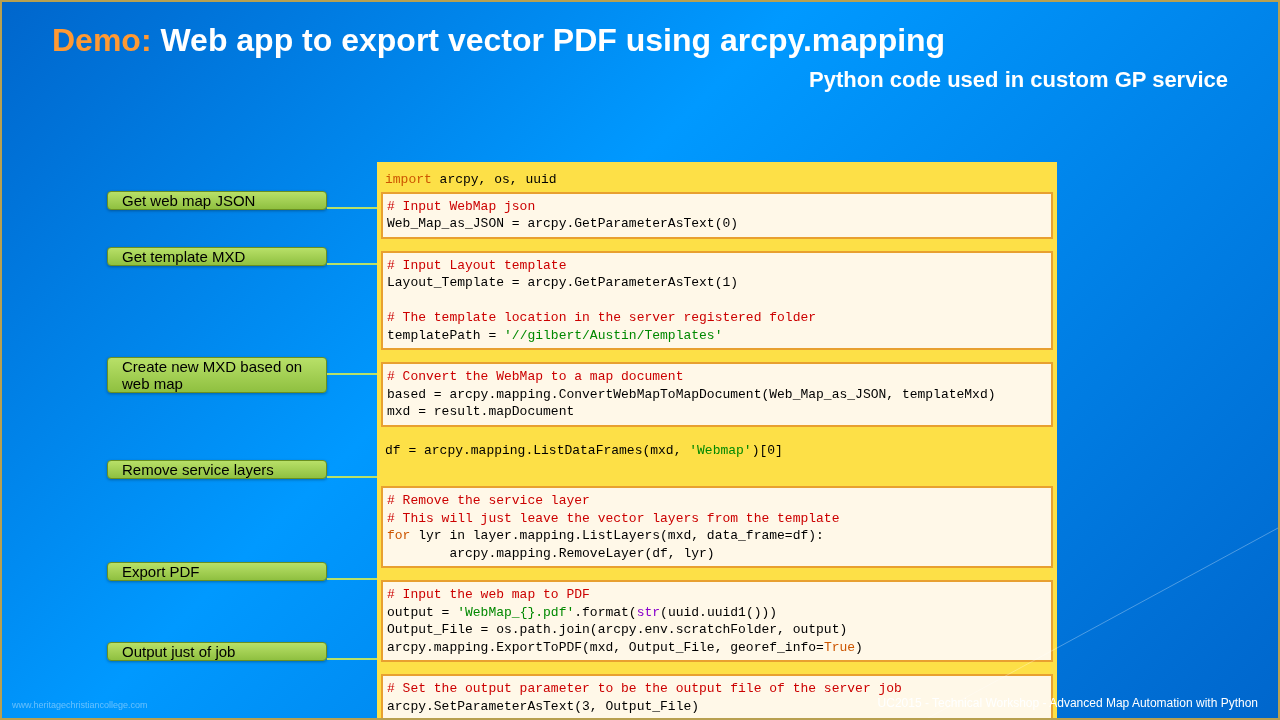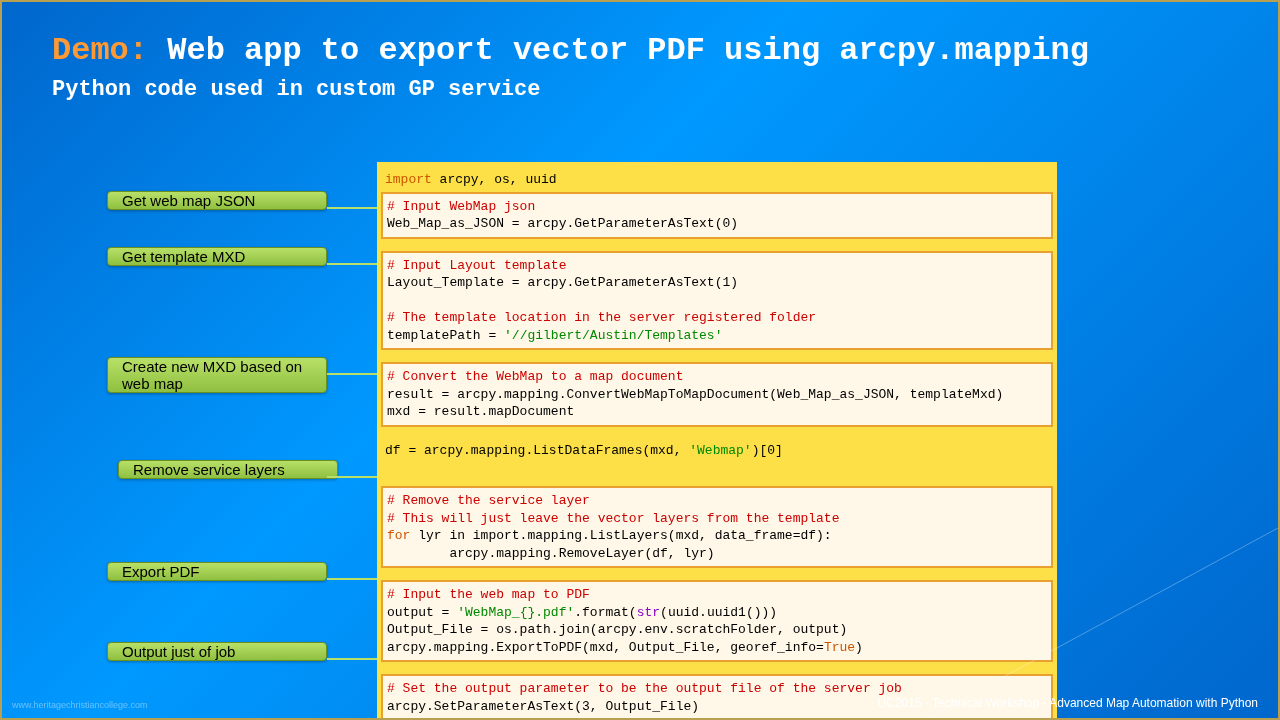--- a/index.html
+++ b/index.html
@@ -5,24 +5,24 @@
     * { margin: 0; padding: 0; box-sizing: border-box; }
     body {
       width: 1280px;
       height: 720px;
       font-family: Arial, sans-serif;
       background: linear-gradient(135deg, #0066cc 0%, #0099ff 40%, #0066cc 100%);
       position: relative;
       border: 2px solid #b8a050;
       overflow: hidden;
     }
-    .header { padding: 30px 50px 10px 50px; font-family: Liberation Mono, monospace; }
+    .header { padding: 20px 50px 10px 50px; }
     .title { font-size: 32px; color: #fff; font-weight: bold; }
     .title-prefix { color: #ff9933; }
-    .subtitle { font-size: 22px; color: #fff; font-weight: bold; margin-top: 8px; }
+    .subtitle { font-size: 22px; color: #fff; font-weight: bold; margin-top: 8px; text-align: right; }
     .content { position: absolute; top: 160px; left: 105px; right: 220px; }
     .labels-col { position: absolute; left: 0; width: 250px; }
     .label-box {
       background: linear-gradient(to bottom, #b8e068 0%, #8fc040 100%);
       border: 1px solid #6a9020;
       border-radius: 4px;
       padding: 0 14px;
       font-size: 15px;
       color: #000;
       box-shadow: 0 1px 3px rgba(0,0,0,0.3);
@@ -106,32 +106,32 @@
     <div class="code-highlight">
       <div><span class="c-comment"># Input Layout template</span></div>
       <div><span class="c-normal">Layout_Template = arcpy.GetParameterAsText(1)</span></div>
       <div>&nbsp;</div>
       <div><span class="c-comment"># The template location in the server registered folder</span></div>
       <div><span class="c-normal">templatePath = </span><span class="c-string">'//gilbert/Austin/Templates'</span></div>
     </div>
 
     <div class="code-highlight">
       <div><span class="c-comment"># Convert the WebMap to a map document</span></div>
-      <div><span class="c-normal">result = arcpy.mapping.ConvertWebMapToMapDocument(Web_Map_as_JSON, templateMxd)</span></div>
+      <div><span class="c-normal">based = arcpy.mapping.ConvertWebMapToMapDocument(Web_Map_as_JSON, templateMxd)</span></div>
       <div><span class="c-normal">mxd = result.mapDocument</span></div>
     </div>
     <div class="code-block">
       <span class="c-normal">df = arcpy.mapping.ListDataFrames(mxd, </span><span class="c-string">'Webmap'</span><span class="c-normal">)[0]</span>
     </div>
     <div class="code-block">&nbsp;</div>
 
     <div class="code-highlight">
       <div><span class="c-comment"># Remove the service layer</span></div>
       <div><span class="c-comment"># This will just leave the vector layers from the template</span></div>
-      <div><span class="c-keyword">for</span><span class="c-normal"> lyr in import.mapping.ListLayers(mxd, data_frame=df):</span></div>
+      <div><span class="c-keyword">for</span><span class="c-normal"> lyr in layer.mapping.ListLayers(mxd, data_frame=df):</span></div>
       <div><span class="c-normal" style="white-space:pre">        arcpy.mapping.RemoveLayer(df, lyr)</span></div>
     </div>
 
     <div class="code-highlight">
       <div><span class="c-comment"># Input the web map to PDF</span></div>
       <div><span class="c-normal">output = </span><span class="c-string">'WebMap_{}.pdf'</span><span class="c-normal">.format(</span><span class="c-builtin">str</span><span class="c-normal">(uuid.uuid1()))</span></div>
       <div><span class="c-normal">Output_File = os.path.join(arcpy.env.scratchFolder, output)</span></div>
       <div><span class="c-normal">arcpy.mapping.ExportToPDF(mxd, Output_File, georef_info=</span><span class="c-keyword">True</span><span class="c-normal">)</span></div>
     </div>
 
@@ -141,21 +141,21 @@
     </div>
   </div>
 
   <div class="labels-col" id="labels-container">
       <div class="label-box" style="top: 29px;">Get web map JSON</div>
       <div class="connector" style="top: 45px;"></div>
       <div class="label-box" style="top: 85px;">Get template MXD</div>
       <div class="connector" style="top: 101px;"></div>
       <div class="label-box" style="top: 195px;">Create new MXD based on web map</div>
       <div class="connector" style="top: 211px;"></div>
-      <div class="label-box" style="top: 298px; margin-left: 11px;">Remove service layers</div>
+      <div class="label-box" style="top: 298px;">Remove service layers</div>
       <div class="connector" style="top: 314px;"></div>
       <div class="label-box" style="top: 400px;">Export PDF</div>
       <div class="connector" style="top: 416px;"></div>
       <div class="label-box" style="top: 480px;">Output just of job</div>
       <div class="connector" style="top: 496px;"></div>
     </div>
 
 </div>
 
 <svg class="diagonal-line">

